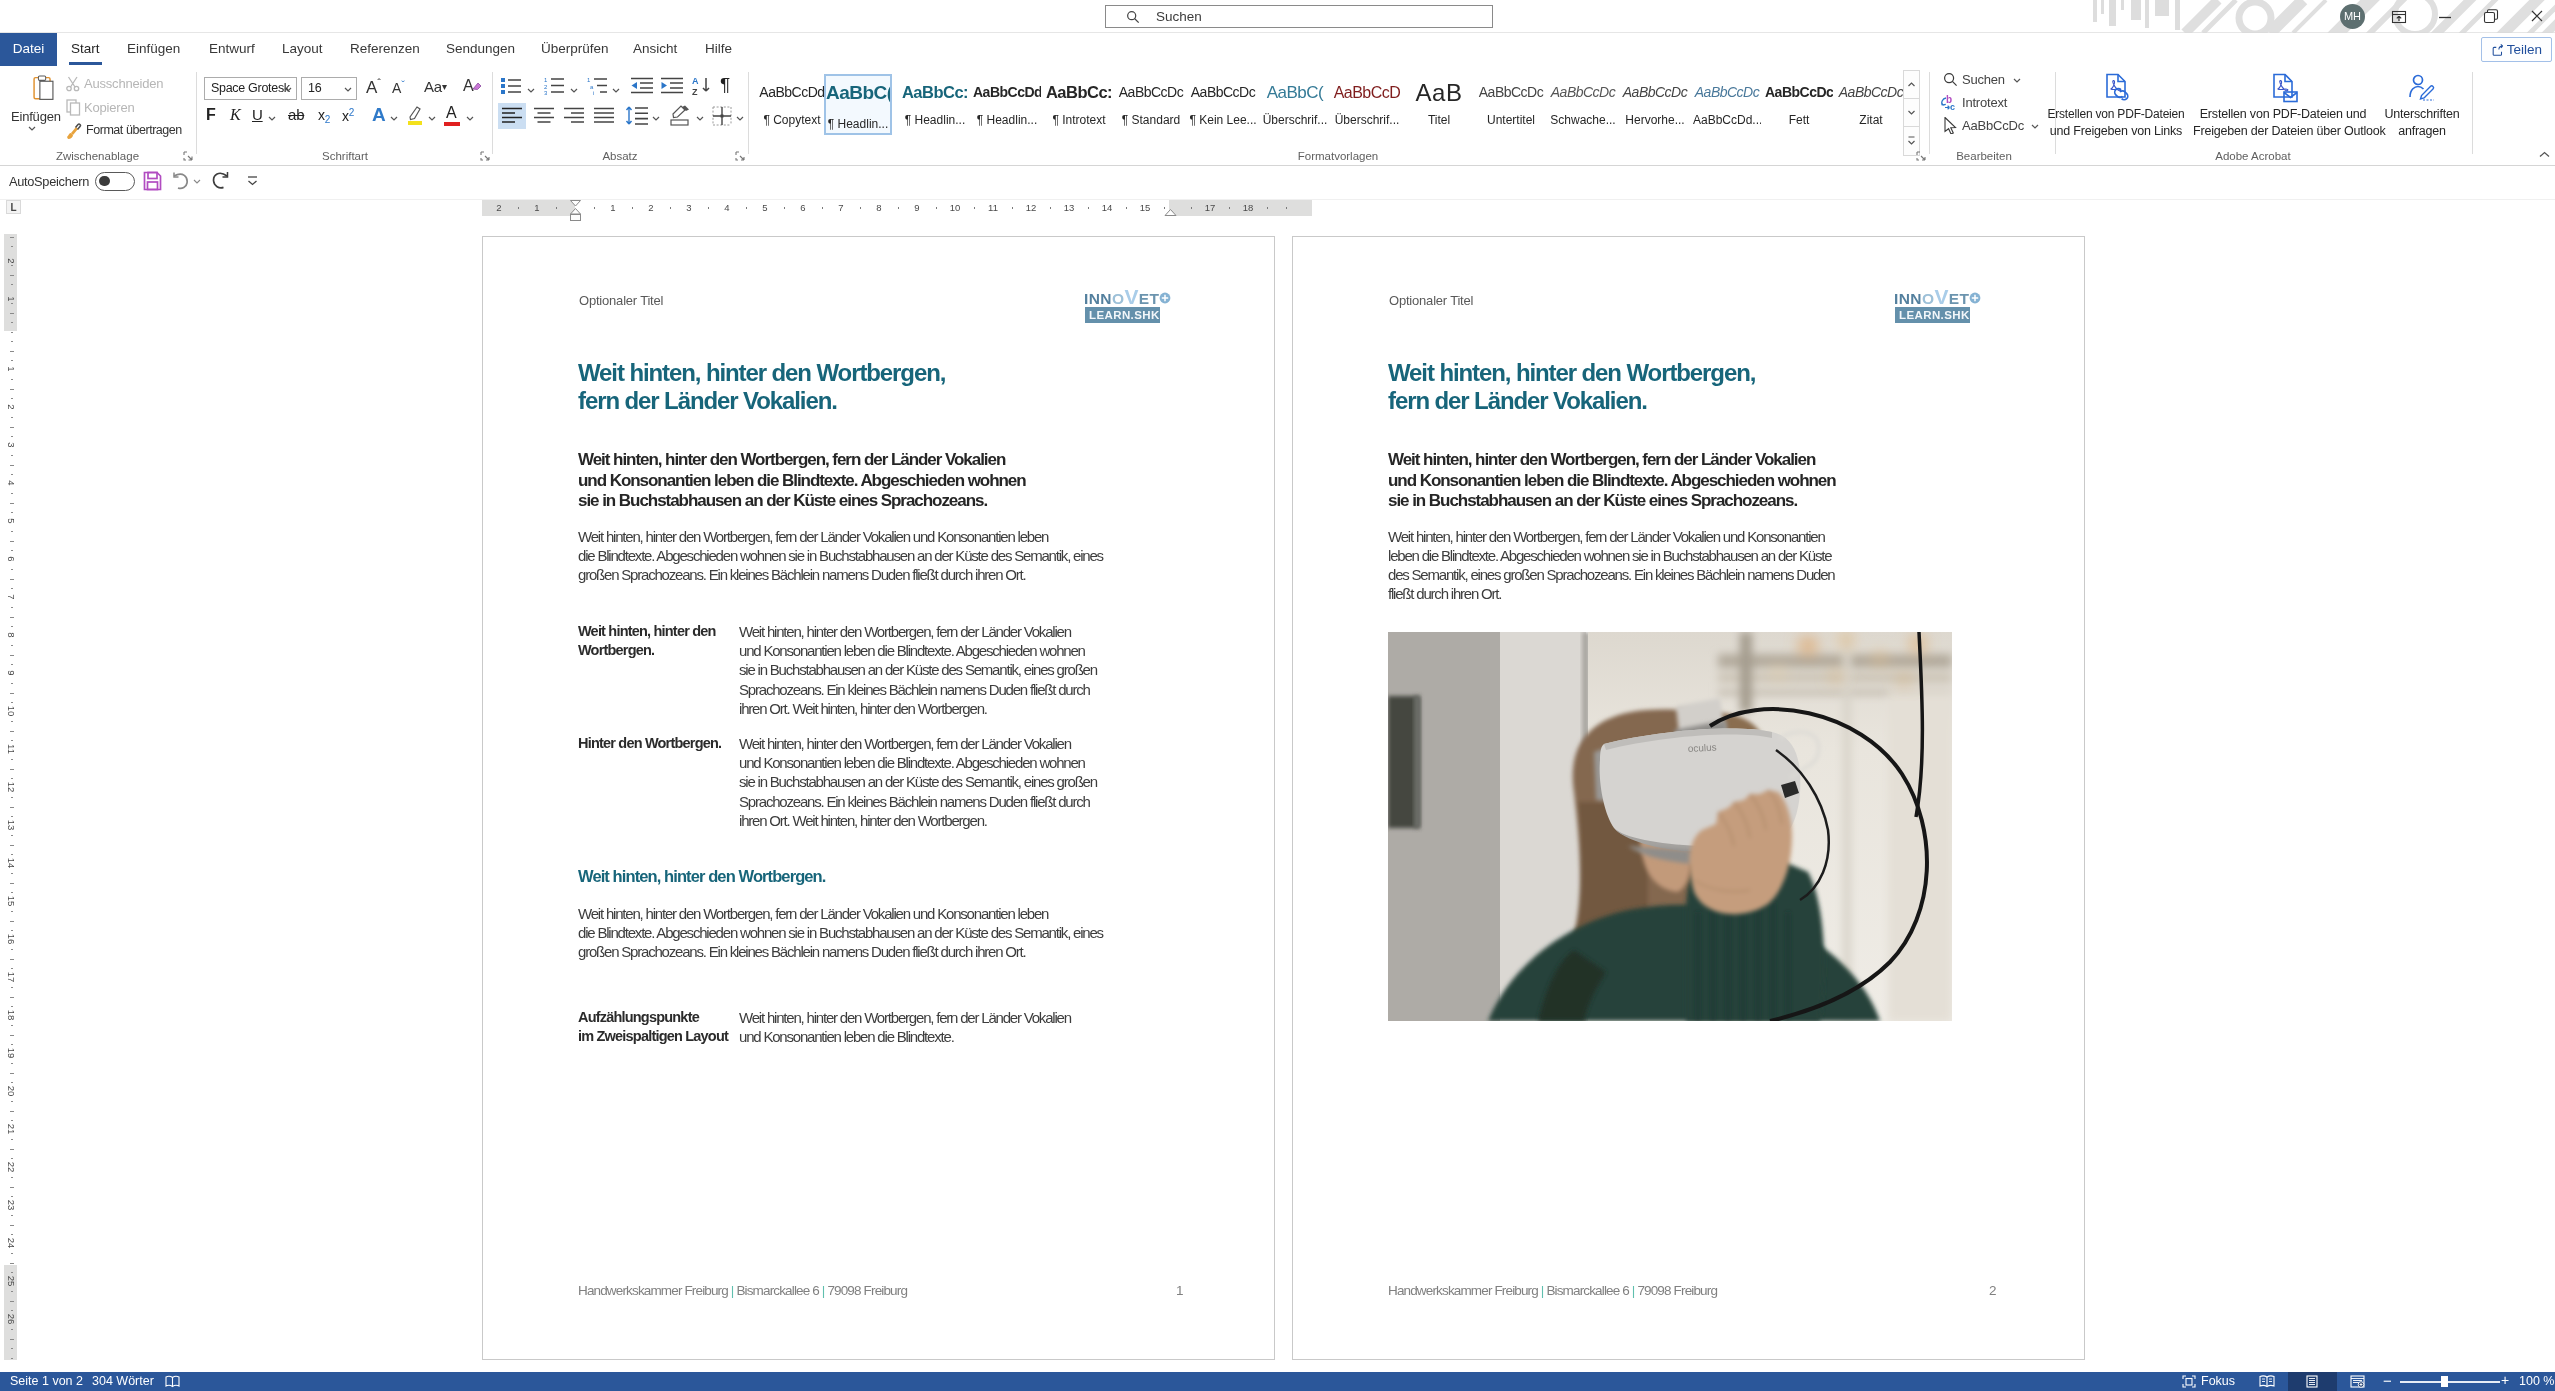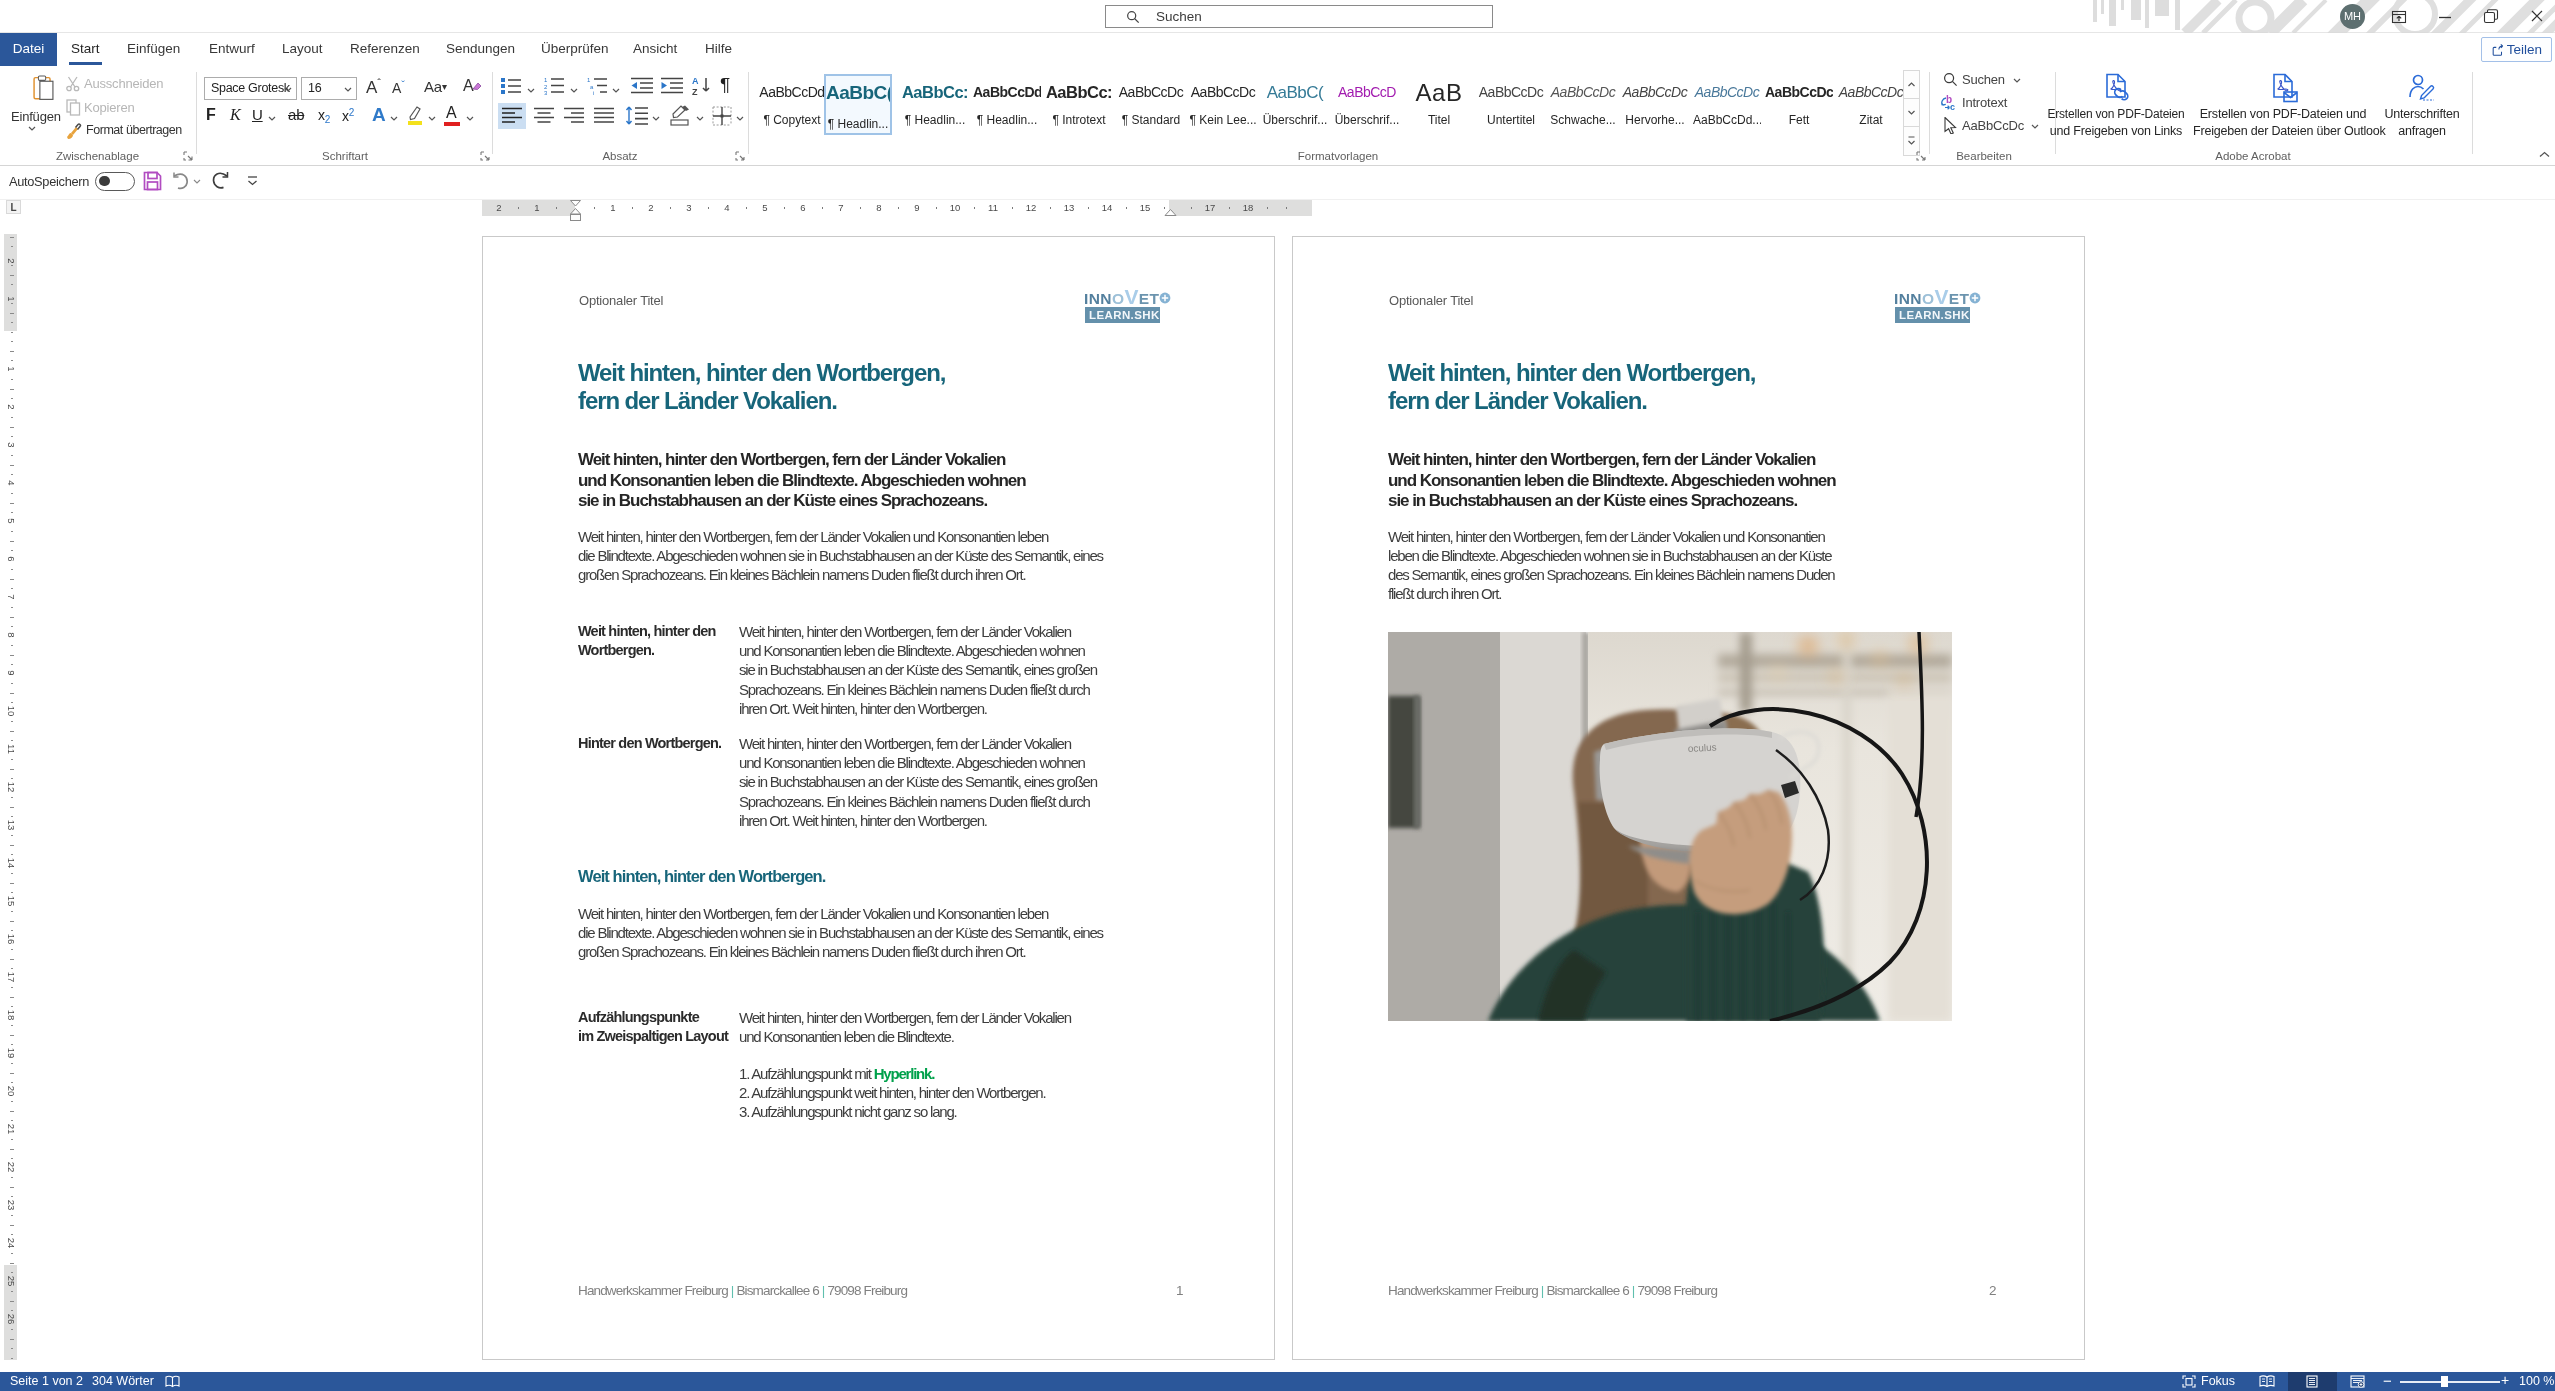--- a/index.html
+++ b/index.html
@@ -375,21 +375,21 @@
         </div>
       <div class="styleitem" style="left:434px;">
           <div class="stylebig" style="font-size:14px;">AaBbCcDc</div>
           <div class="stylelbl">¶ Kein Lee...</div>
         </div>
       <div class="styleitem" style="left:506px;">
           <div class="stylebig" style="font-size:17px; color:#347a96;">AaBbC(</div>
           <div class="stylelbl">Überschrif...</div>
         </div>
       <div class="styleitem" style="left:578px;">
-          <div class="stylebig" style="font-size:14px; color:#a21caf;">AaBbCcD</div>
+          <div class="stylebig" style="font-size:16px; color:#7f1d1d;">AaBbCcD</div>
           <div class="stylelbl">Überschrif...</div>
         </div>
       <div class="styleitem" style="left:650px;">
           <div class="stylebig" style="font-size:24px; letter-spacing:0.5px; font-weight:400;">AaB</div>
           <div class="stylelbl">Titel</div>
         </div>
       <div class="styleitem" style="left:722px;">
           <div class="stylebig" style="font-size:14px; color:#444;">AaBbCcDc</div>
           <div class="stylelbl">Untertitel</div>
         </div>
@@ -705,21 +705,20 @@
       <div class="intro">Weit hinten, hinter den Wortbergen, fern der Länder Vokalien<br>und Konsonantien leben die Blindtexte. Abgeschieden wohnen<br>sie in Buchstabhausen an der Küste eines Sprachozeans.</div>
       <div class="abs body14" style="left:95px; top:290px;">Weit hinten, hinter den Wortbergen, fern der Länder Vokalien und Konsonantien leben<br>die Blindtexte. Abgeschieden wohnen sie in Buchstabhausen an der Küste des Semantik, eines<br>großen Sprachozeans. Ein kleines Bächlein namens Duden fließt durch ihren Ort.</div>
       <div class="abs lbl-bold" style="left:95px; top:385px;">Weit hinten, hinter den<br>Wortbergen.</div>
       <div class="abs body14" style="left:256px; top:385px; line-height:19.2px;">Weit hinten, hinter den Wortbergen, fern der Länder Vokalien<br>und Konsonantien leben die Blindtexte. Abgeschieden wohnen<br>sie in Buchstabhausen an der Küste des Semantik, eines großen<br>Sprachozeans. Ein kleines Bächlein namens Duden fließt durch<br>ihren Ort. Weit hinten, hinter den Wortbergen.</div>
       <div class="abs lbl-bold" style="left:95px; top:497px;">Hinter den Wortbergen.</div>
       <div class="abs body14" style="left:256px; top:497px; line-height:19.2px;">Weit hinten, hinter den Wortbergen, fern der Länder Vokalien<br>und Konsonantien leben die Blindtexte. Abgeschieden wohnen<br>sie in Buchstabhausen an der Küste des Semantik, eines großen<br>Sprachozeans. Ein kleines Bächlein namens Duden fließt durch<br>ihren Ort. Weit hinten, hinter den Wortbergen.</div>
       <div class="tealsub" style="left:95px; top:630px;">Weit hinten, hinter den Wortbergen.</div>
       <div class="abs body14" style="left:95px; top:667px;">Weit hinten, hinter den Wortbergen, fern der Länder Vokalien und Konsonantien leben<br>die Blindtexte. Abgeschieden wohnen sie in Buchstabhausen an der Küste des Semantik, eines<br>großen Sprachozeans. Ein kleines Bächlein namens Duden fließt durch ihren Ort.</div>
       <div class="abs lbl-bold" style="left:95px; top:771px;">Aufzählungspunkte<br>im Zweispaltigen Layout</div>
       <div class="abs body14" style="left:256px; top:771px;">Weit hinten, hinter den Wortbergen, fern der Länder Vokalien<br>und Konsonantien leben die Blindtexte.</div>
-      <div class="abs body14" style="left:256px; top:827px;">1. Aufzählungspunkt mit <span style="color:#00a14b; font-weight:700;">Hyperlink.</span><br>2. Aufzählungspunkt weit hinten, hinter den Wortbergen.<br>3. Aufzählungspunkt nicht ganz so lang.</div>
       <div class="pfooter" style="left:95px; top:1046px;">Handwerkskammer Freiburg <span class="pipe">|</span> Bismarckallee 6 <span class="pipe">|</span> 79098 Freiburg</div>
       <div class="pagenum" style="left:693px; top:1046px;">1</div>
     </div>
     <div class="page" id="page2">
       <div class="opt-title">Optionaler Titel</div>
       <div class="logo" style="left:601px; top:47px;">
         <svg width="110" height="40" viewBox="0 0 110 40">
           <text x="0" y="20" font-size="15.5" font-weight="700" letter-spacing="0.4" fill="#54809e" font-family="Liberation Sans, sans-serif">INN<tspan fill="#9cc0d8">O</tspan><tspan fill="#a9cde9" font-size="21">V</tspan><tspan fill="#6b94ae">ET</tspan></text>
           <circle cx="81" cy="14" r="5.4" fill="#85b2d3"></circle>
           <path d="M81 10.8 V17.2 M77.8 14 H84.2" stroke="#fff" stroke-width="1.5"></path>

